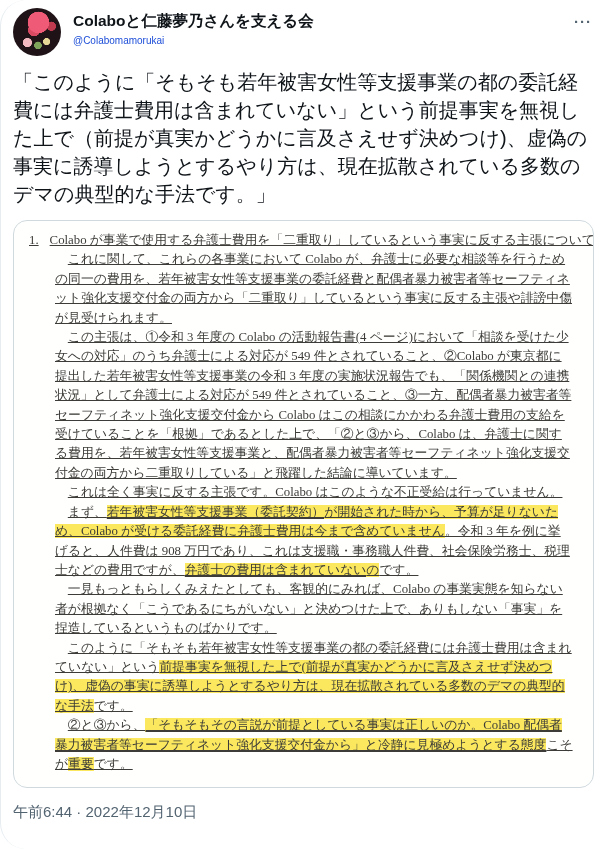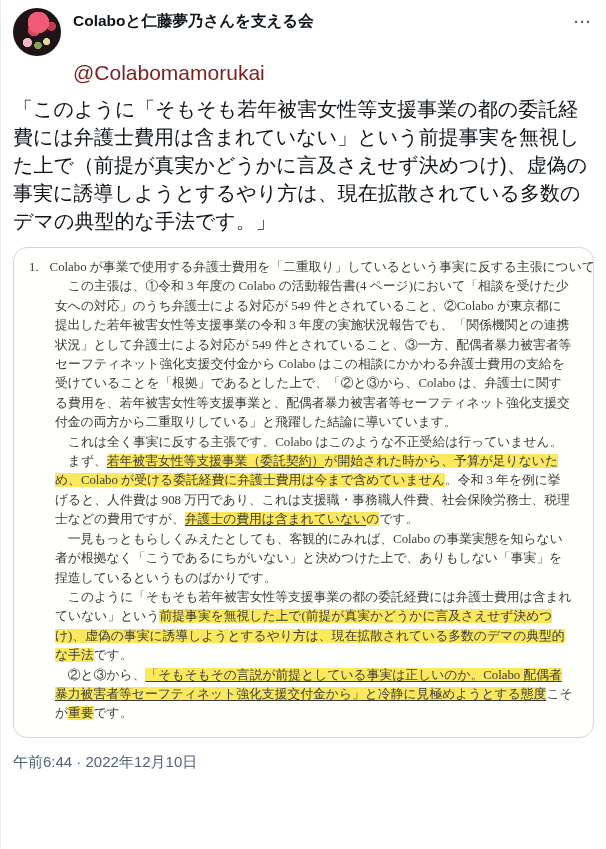--- a/index.html
+++ b/index.html
@@ -6,20 +6,21 @@
   html, body { margin: 0; padding: 0; background: #ffffff; }
   body { font-family: "Liberation Sans", "DejaVu Sans", sans-serif; }
 
   .page {
     width: 606px;
     height: 849px;
     overflow: hidden;
     background: #ffffff;
     border-left: 1px solid #e6ecf0;
     padding: 6px 12px 0 12px;
+    border-radius: 26px;
   }
 
   
   .tweet-header { display: flex; align-items: flex-start; padding-top: 2px; }
   .avatar {
     width: 48px; height: 48px; border-radius: 50%;
     flex: 0 0 48px;
     background-color: #201317;
     background-image:
       radial-gradient(circle at 53% 30%, #ef5a76 0 25%, rgba(0,0,0,0) 26%),
@@ -27,21 +28,21 @@
       radial-gradient(circle at 30% 72%, #f2b9c0 0 9%, rgba(0,0,0,0) 10%),
       radial-gradient(circle at 52% 78%, #7fa35b 0 8%, rgba(0,0,0,0) 9%),
       radial-gradient(circle at 70% 70%, #e8d897 0 7%, rgba(0,0,0,0) 8%),
       radial-gradient(circle at 80% 38%, #c03a50 0 9%, rgba(0,0,0,0) 10%);
     cursor: pointer;
   }
   .id-block { margin-left: 12px; padding-top: 2px; min-width: 0; }
   .display-name {
     font-size: 15.5px; font-weight: 700; color: #0f1419; line-height: 21px;
   }
-  .handle { font-size: 21px; color: #7f1d1d; line-height: 20px; margin-top: 32px; }
+  .handle { font-size: 10px; color: #1d4ed8; line-height: 20px; }
   .more-btn {
     margin-left: auto; border: none; background: none; cursor: pointer;
     color: #536471; font-size: 15px; line-height: 15px; padding: 6px 2px 0 0;
     letter-spacing: 1px; font-weight: 700;
   }
 
   
   .tweet-text {
     margin-top: 12px;
     font-size: 20px;
@@ -59,20 +60,21 @@
     background: #fffffe;
     overflow: hidden;
     cursor: pointer;
   }
   .doc {
     font-family: "Liberation Serif", "DejaVu Serif", serif;
     font-size: 12.8px;
     line-height: 19.4px;
     color: #3d3c38;
     padding: 10px 20px 13px 15px;
+    text-decoration: underline;
   }
   .doc-heading { white-space: nowrap; }
   .doc-heading .num { margin-right: 11px; }
   .doc-body { margin-left: 26px; }
   .doc-para { margin: 0; text-indent: 1em; overflow-wrap: anywhere; }
   .doc-para.deep { text-indent: 1.8em; }
   .hl { background: #fbe85e; }
   .ul { text-decoration: underline; text-decoration-thickness: 1px; text-underline-offset: 2px; }
 
   
@@ -97,20 +99,21 @@
   </div>
 
   <div class="tweet-text">「このように「そもそも若年被害女性等支援事業の都の委託経費には弁護士費用は含まれていない」という前提事実を無視した上で（前提が真実かどうかに言及さえせず決めつけ)、虚偽の事実に誘導しようとするやり方は、現在拡散されている多数のデマの典型的な手法です。」</div>
 
   <div class="doc-card">
     <div class="doc">
       <div class="doc-heading">
         <span class="num">1.</span><span>Colabo が事業で使用する弁護士費用を「二重取り」しているという事実に反する主張について</span>
       </div>
       <div class="doc-body">
+          <p class="doc-para"><span>これに関して、これらの各事業において Colabo が、弁護士に必要な相談等を行うための同一の費用を、若年被害女性等支援事業の委託経費と配偶者暴力被害者等セーフティネット強化支援交付金の両方から「二重取り」しているという事実に反する主張や誹謗中傷が見受けられます。</span></p>
           <p class="doc-para"><span>この主張は、①令和 3 年度の Colabo の活動報告書(4 ページ)において「相談を受けた少女への対応」のうち弁護士による対応が 549 件とされていること、②Colabo が東京都に提出した若年被害女性等支援事業の令和 3 年度の実施状況報告でも、「関係機関との連携状況」として弁護士による対応が 549 件とされていること、③一方、配偶者暴力被害者等セーフティネット強化支援交付金から Colabo はこの相談にかかわる弁護士費用の支給を受けていることを「根拠」であるとした上で、「②と③から、Colabo は、弁護士に関する費用を、若年被害女性等支援事業と、配偶者暴力被害者等セーフティネット強化支援交付金の両方から二重取りしている」と飛躍した結論に導いています。</span></p>
           <p class="doc-para"><span>これは全く事実に反する主張です。Colabo はこのような不正受給は行っていません。</span></p>
           <p class="doc-para"><span>まず、</span><span class="hl ul">若年被害女性等支援事業（委託契約）</span><span class="hl">が開始された時から、予算が足りないため、Colabo が受ける委託経費に弁護士費用は今まで含めていません</span><span>。令和 3 年を例に挙げると、人件費は 908 万円であり、これは支援職・事務職人件費、社会保険労務士、税理士などの費用ですが、</span><span class="hl ul">弁護士の費用は含まれていない</span><span class="hl">の</span><span>です。</span></p>
           <p class="doc-para"><span>一見もっともらしくみえたとしても、客観的にみれば、Colabo の事業実態を知らない者が根拠なく「こうであるにちがいない」と決めつけた上で、ありもしない「事実」を捏造しているというものばかりです。</span></p>
           <p class="doc-para"><span>このように「そもそも若年被害女性等支援事業の都の委託経費には弁護士費用は含まれていない」という</span><span class="hl">前提事実を無視した上で(前提が真実かどうかに言及さえせず決めつけ)、虚偽の事実に誘導しようとするやり方は、現在拡散されている多数のデマの典型的な手法</span><span>です。</span></p>
           <p class="doc-para"><span>②と③から、</span><span class="hl ul">「そもそもその言説が前提としている事実は正しいのか。Colabo 配偶者暴力被害者等セーフティネット強化支援交付金から」と冷静に見極めようとする態度</span><span>こそが</span><span class="hl">重要</span><span>です。</span></p>
         </div>
     </div>
   </div>
 

